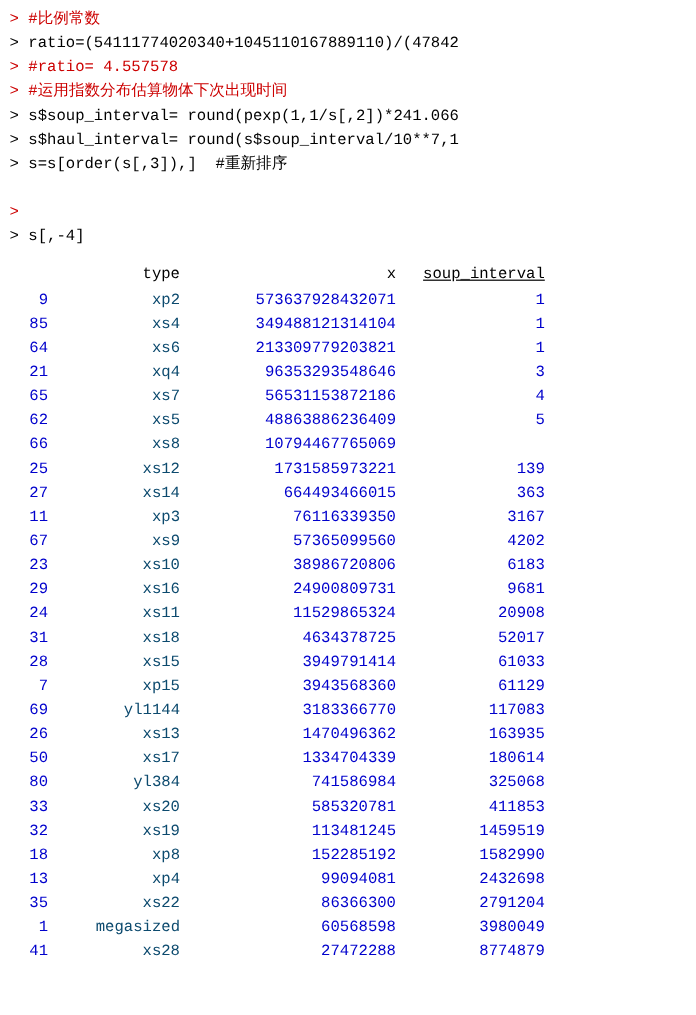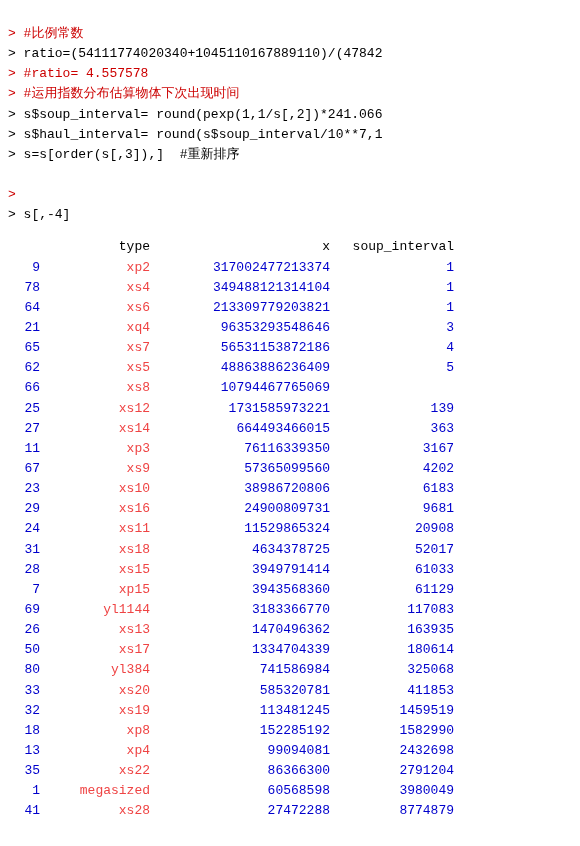--- a/index.html
+++ b/index.html
@@ -10,21 +10,21 @@
     body {
       background-color: #ffffff;
       font-family: 'Courier New', Courier, monospace;
       font-size: 13px;
       width: 580px;
       min-height: 846px;
       overflow-x: hidden;
     }
     .console {
       background-color: #ffffff;
-      padding: 24px 8px;
+      padding: 6px 8px;
       width: 100%;
     }
     .code-line {
       white-space: pre;
       line-height: 1.55;
       display: block;
     }
     .prompt { color: #cc0000; }
     .comment { color: #cc0000; }
     .code-text { color: #000000; }
@@ -69,26 +69,27 @@
       flex-shrink: 0;
     }
     .col-type-h {
       color: #000000;
     }
     .col-x-h {
       color: #000000;
     }
     .col-soup-h {
       color: #000000;
+      text-decoration: underline;
     }
     .row-idx {
       color: #0000cc;
     }
     .row-type {
-      color: #ef4444;
+      color: #0c4a6e;
       text-align: right;
     }
     .row-x {
       color: #0000cc;
     }
     .row-soup {
       color: #0000cc;
     }
     .empty-line {
       height: 1.55em;
@@ -118,25 +119,25 @@
       <span class="col-index"></span>
       <span class="col-type col-type-h">type</span>
       <span class="col-x col-x-h">x</span>
       <span class="col-soup col-soup-h">soup_interval</span>
     </div>
 
     <div id="table-body">
         <div class="table-row">
           <span class="col-index row-idx">9</span>
           <span class="col-type row-type">xp2</span>
-          <span class="col-x row-x">317002477213374</span>
+          <span class="col-x row-x">573637928432071</span>
           <span class="col-soup row-soup">1</span>
         </div>
         <div class="table-row">
-          <span class="col-index row-idx">78</span>
+          <span class="col-index row-idx">85</span>
           <span class="col-type row-type">xs4</span>
           <span class="col-x row-x">349488121314104</span>
           <span class="col-soup row-soup">1</span>
         </div>
         <div class="table-row">
           <span class="col-index row-idx">64</span>
           <span class="col-type row-type">xs6</span>
           <span class="col-x row-x">213309779203821</span>
           <span class="col-soup row-soup">1</span>
         </div>

